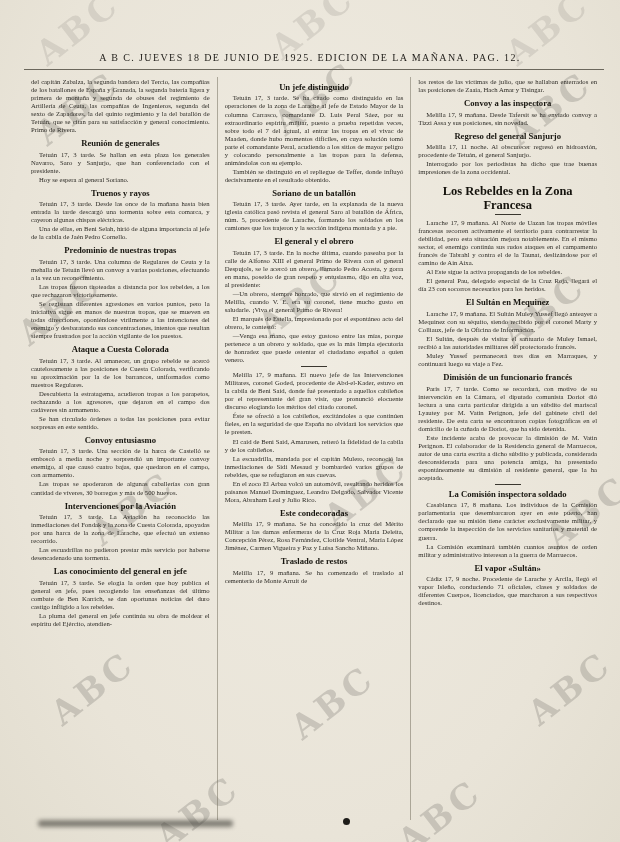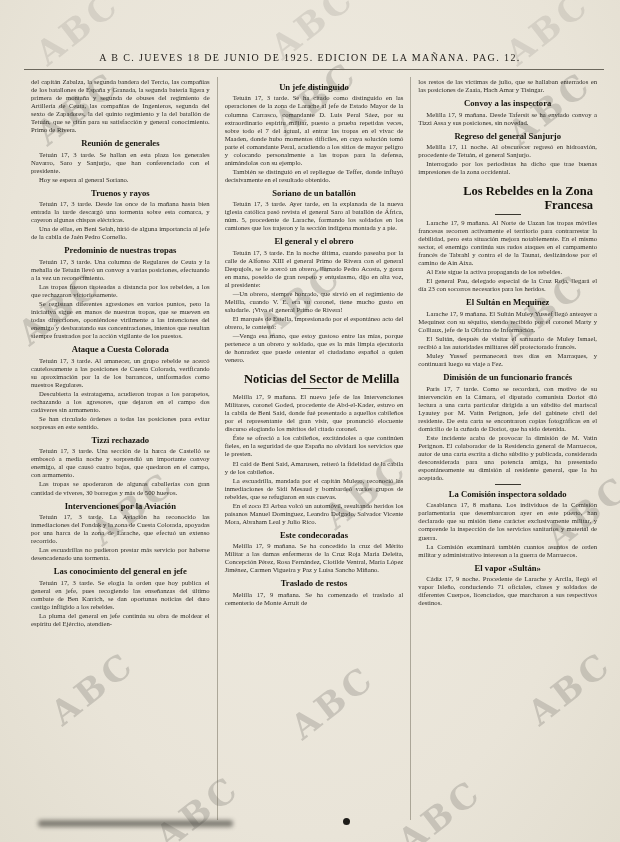--- a/index.html
+++ b/index.html
@@ -38,21 +38,21 @@
     font-size:6.7px; line-height:1.2; text-align:justify; text-indent:8px;
     margin-bottom:1px; color:#2e2c27;
   }
   p.para.noindent { text-indent:0; }
 
   h3.sec-head {
     font-size:8.6px; font-weight:bold; text-align:center;
     margin:5px 2px 2px; line-height:1.1; color:#17150f;
   }
   h2.major-head {
-    font-size:12.5px; font-weight:bold; text-align:right;
+    font-size:12.5px; font-weight:bold; text-align:center;
     margin:8px 4px 1px; line-height:1.12; color:#14120c;
   }
   .head-rule {
     width:26px; border-top:1px solid #3a372f; margin:2px auto 4px;
   }
 
   
   .smudge {
     position:absolute; left:38px; bottom:15px; width:195px; height:7px;
     background:rgba(48,45,40,0.55); filter:blur(2px); border-radius:3px;
@@ -100,42 +100,41 @@
         <p class="para">Tetuán 17, 3 tarde. Desde las once de la mañana hasta bien entrada la tarde descargó una tormenta sobre esta comarca, y cayeron algunas chispas eléctricas.</p>
         <p class="para">Una de ellas, en Beni Selah, hirió de alguna importancia al jefe de la cabila de Jaén Pedro Cornello.</p>
         <h3 class="sec-head">Predominio de nuestras tropas</h3>
         <p class="para">Tetuán 17, 3 tarde. Una columna de Regulares de Ceuta y la mehalla de Tetuán llevó un convoy a varias posiciones, efectuando a la vez un reconocimiento.</p>
         <p class="para">Las tropas fueron tiroteadas a distancia por los rebeldes, a los que rechazaron victoriosamente.</p>
         <p class="para">Se registran diferentes agresiones en varios puntos, pero la iniciativa sigue en manos de nuestras tropas, que se mueven en todas direcciones, oponiéndose virilmente a las intenciones del enemigo y desbaratando sus concentraciones, intentos que resultan siempre frustrados por la acción vigilante de los puestos.</p>
         <h3 class="sec-head">Ataque a Cuesta Colorada</h3>
         <p class="para">Tetuán 17, 3 tarde. Al amanecer, un grupo rebelde se acercó cautelosamente a las posiciones de Cuesta Colorada, verificando su aproximación por la de los barrancos, uniformados como nuestros Regulares.</p>
         <p class="para">Descubierta la estratagema, acudieron tropas a los parapetos, rechazando a los agresores, que dejaron en el campo dos cadáveres sin armamento.</p>
         <p class="para">Se han circulado órdenes a todas las posiciones para evitar sorpresas en este sentido.</p>
-        <h3 class="sec-head">Tizzi rechazado</h3>
+        <h3 class="sec-head">Convoy entusiasmo</h3>
         <p class="para">Tetuán 17, 3 tarde. Una sección de la harca de Castelló se emboscó a media noche y sorprendió un importante convoy enemigo, al que causó cuatro bajas, que quedaron en el campo, con armamento.</p>
         <p class="para">Las tropas se apoderaron de algunas caballerías con gran cantidad de víveres, 30 borregos y más de 500 huevos.</p>
         <h3 class="sec-head">Intervenciones por la Aviación</h3>
         <p class="para">Tetuán 17, 3 tarde. La Aviación ha reconocido las inmediaciones del Fondak y la zona de Cuesta Colorada, apoyadas por una harca de la zona de Larache, que efectuó un extenso recorrido.</p>
         <p class="para">Las escuadrillas no pudieron prestar más servicio por haberse desencadenado una tormenta.</p>
         <h3 class="sec-head">Las conocimiento del general en jefe</h3>
         <p class="para">Tetuán 17, 3 tarde. Se elogia la orden que hoy publica el general en jefe, pues recogiendo las enseñanzas del último combate de Ben Karrich, se dan oportunas noticias del duro castigo infligido a los rebeldes.</p>
         <p class="para">La pluma del general en jefe continúa su obra de moldear el espíritu del Ejército, atendien-</p>
       </div>
     <div class="col">
         <h3 class="sec-head">Un jefe distinguido</h3>
         <p class="para">Tetuán 17, 3 tarde. Se ha citado como distinguido en las operaciones de la zona de Larache al jefe de Estado Mayor de la columna Carrasco, comandante D. Luis Peral Sáez, por su extraordinario espíritu militar, puesto a prueba repetidas veces, sobre todo el 7 del actual, al entrar las tropas en el vivac de Maaden, donde hubo momentos difíciles, en cuya solución tomó parte el comandante Peral, acudiendo a los sitios de mayor peligro y colocando personalmente a las tropas para la defensa, animándolas con su ejemplo.</p>
         <p class="para">También se distinguió en el repliegue de Teffer, donde influyó decisivamente en el resultado obtenido.</p>
         <h3 class="sec-head">Soriano de un batallón</h3>
         <p class="para">Tetuán 17, 3 tarde. Ayer tarde, en la explanada de la nueva iglesia católica pasó revista el general Saro al batallón de África, núm. 5, procedente de Larache, formando los soldados en los camiones que los trajeron y la sección indígena montada y a pie.</p>
         <h3 class="sec-head">El general y el obrero</h3>
         <p class="para">Tetuán 17, 3 tarde. En la noche última, cuando paseaba por la calle de Alfonso XIII el general Primo de Rivera con el general Despujols, se le acercó un obrero, llamado Pedro Acosta, y gorra en mano, poseído de gran respeto y entusiasmo, dijo en alta voz, al presidente:</p>
         <p class="para">—Un obrero, siempre honrado, que sirvió en el regimiento de Melilla, cuando V. E. era su coronel, tiene mucho gusto en saludarle. ¡Viva el general Primo de Rivera!</p>
         <p class="para">El marqués de Estella, impresionado por el espontáneo acto del obrero, le contestó:</p>
         <p class="para">—Venga esa mano, que estoy gustoso entre las mías, porque pertenece a un obrero y soldado, que es la más limpia ejecutoria de honradez que puede ostentar el ciudadano español a quien venero.</p>
-        <h2 class="major-head">Noticias del Sector de Melilla</h2>
         <div class="head-rule"></div>
         <p class="para">Melilla 17, 9 mañana. El nuevo jefe de las Intervenciones Militares, coronel Goded, procedente de Abd-el-Kader, estuvo en la cabila de Beni Said, donde fué presentado a aquellos cabileños por el representante del gran visir, que pronunció elocuente discurso elogiando los méritos del citado coronel.</p>
         <p class="para">Éste se ofreció a los cabileños, excitándoles a que continúen fieles, en la seguridad de que España no olvidará los servicios que le presten.</p>
         <p class="para">El caíd de Beni Said, Amarusen, reiteró la fidelidad de la cabila y de los cabileños.</p>
         <p class="para">La escuadrilla, mandada por el capitán Mulero, reconoció las inmediaciones de Sidi Mesaud y bombardeó varios grupos de rebeldes, que se refugiaron en sus cuevas.</p>
         <p class="para">En el zoco El Arbaa volcó un automóvil, resultando heridos los paisanos Manuel Domínguez, Leandro Delgado, Salvador Vicente Mora, Abraham Leal y Julio Rico.</p>
         <h3 class="sec-head">Este condecoradas</h3>
         <p class="para">Melilla 17, 9 mañana. Se ha concedido la cruz del Mérito Militar a las damas enfermeras de la Cruz Roja María Deleita, Concepción Pérez, Rosa Fernández, Clotilde Ventral, María López Jiménez, Carmen Vigueira y Paz y Luisa Sancho Miñano.</p>
         <h3 class="sec-head">Traslado de restos</h3>
         <p class="para">Melilla 17, 9 mañana. Se ha comenzado el traslado al cementerio de Monte Arruit de</p>

